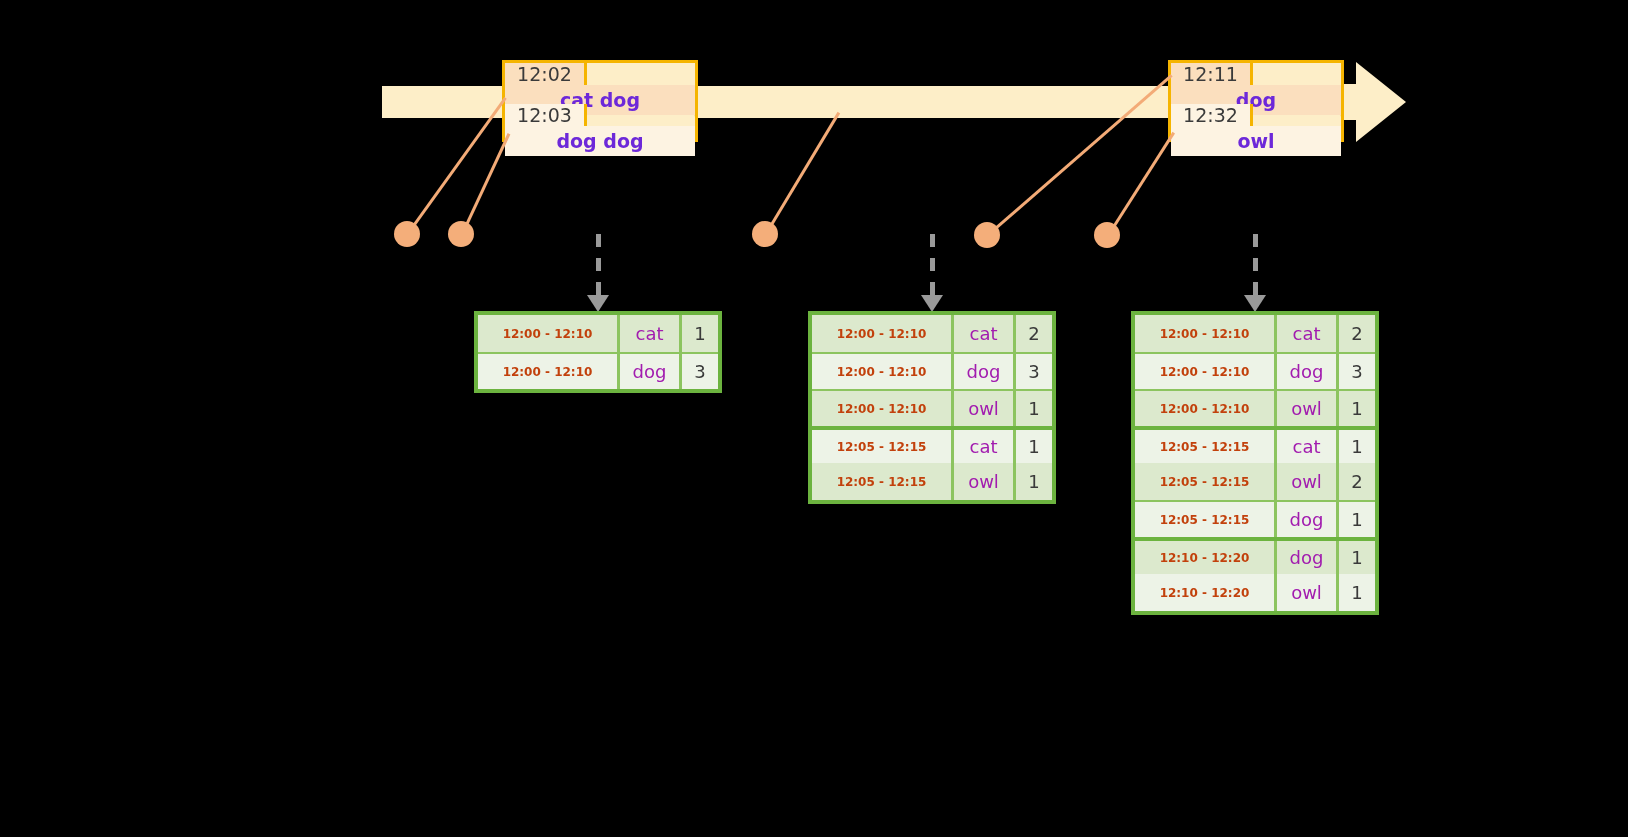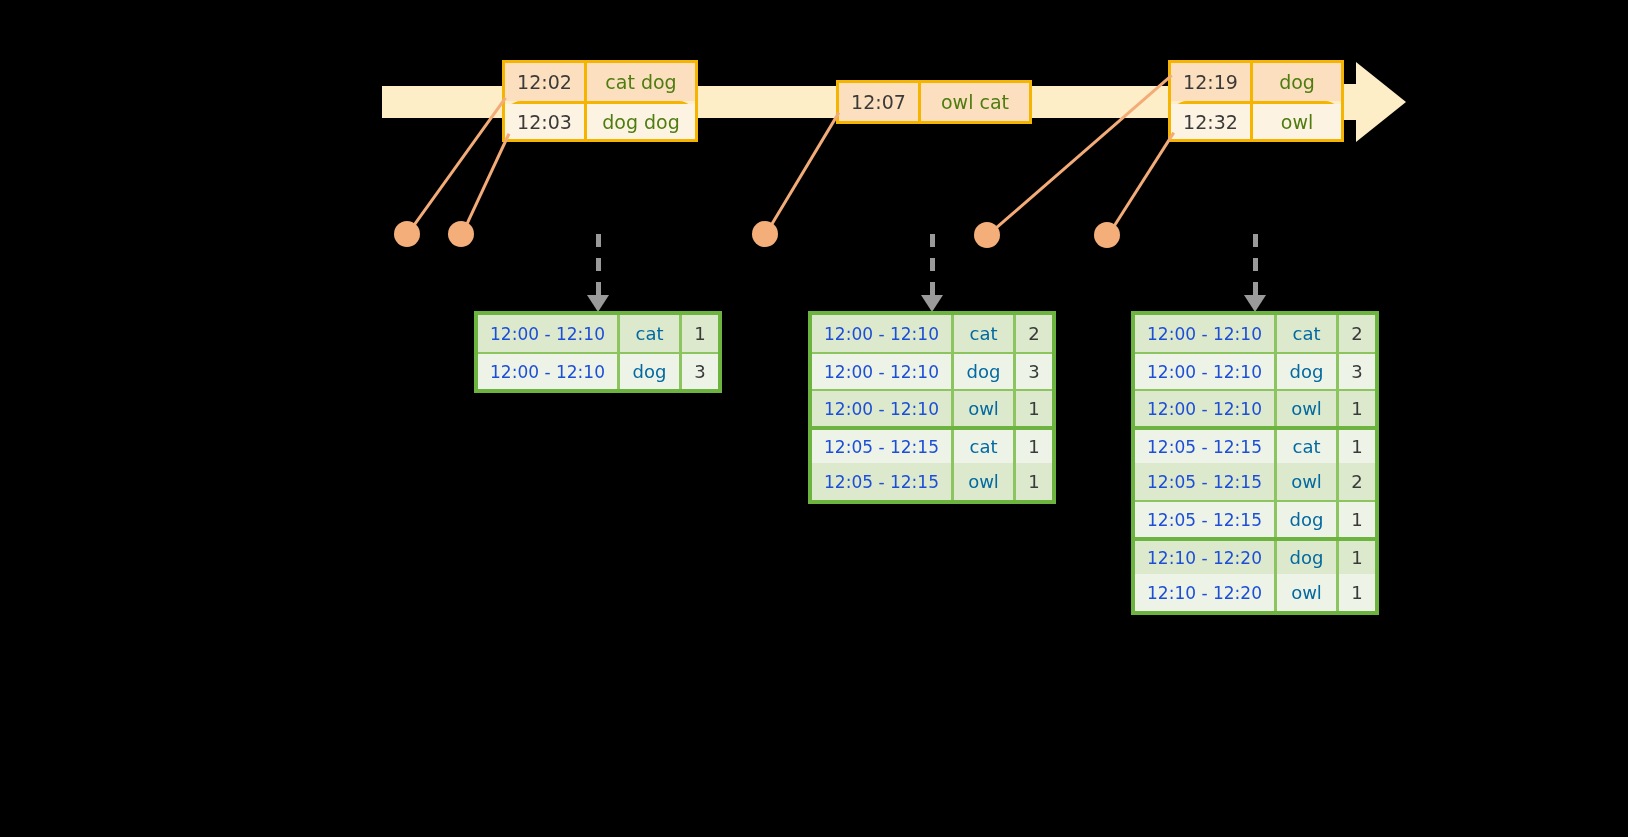--- a/index.html
+++ b/index.html
@@ -12,26 +12,26 @@
   .timeline-bar{position:absolute;left:382px;top:86px;width:1000px;height:32px;
                 background:#fdeec8;}
   .timeline-arrowhead{position:absolute;left:1356px;top:62px;width:0;height:0;
       border-top:40px solid transparent;border-bottom:40px solid transparent;
       border-left:50px solid #fdeec8;}
   .timeline-arrowstem{position:absolute;left:1340px;top:84px;width:30px;height:36px;background:#fdeec8;}
 
   
   .evt-group{position:absolute;border:3px solid #f5b400;box-sizing:border-box;
              background:#fdeec8;}
-  .evt-row{display:flex;height:38px;box-sizing:border-box;}
+  .evt-row{display:flex;height:38px;box-sizing:border-box;flex-direction:column;}
   .evt-row + .evt-row{border-top:3px solid #f5b400;border-radius:16px;}
   .evt-row .t{width:82px;display:flex;align-items:center;justify-content:center;
               font-size:19px;color:#3a3a3a;border-right:3px solid #f5b400;box-sizing:border-box;}
   .evt-row .v{flex:1;display:flex;align-items:center;justify-content:center;
-              font-size:19px;color:#4d7c0f;box-sizing:border-box;padding:4px 12px;}
+              font-size:19px;color:#6d28d9;box-sizing:border-box;padding:4px 12px;font-weight:bold;}
   .evt-row.shade .t,.evt-row.shade .v{background:#fbdfbe;}
   .evt-row.light .t,.evt-row.light .v{background:#fdf3e2;}
 
   #evt-a{left:502px;top:60px;width:196px;}
   #evt-b{left:836px;top:80px;width:196px;}
   #evt-c{left:1168px;top:60px;width:176px;}
 
   
   .conn-line{position:absolute;background:#f3ab77;transform-origin:0 0;height:3px;}
   .conn-dot{position:absolute;width:26px;height:26px;border-radius:50%;
@@ -43,24 +43,24 @@
      background:repeating-linear-gradient(to bottom,#9a9a9a 0 13px,transparent 13px 24px);}
   .dash-arrow .head{position:absolute;left:-9px;bottom:-16px;width:0;height:0;
      border-left:11px solid transparent;border-right:11px solid transparent;
      border-top:17px solid #9a9a9a;}
 
   
   .rtable{position:absolute;border:4px solid #6cb33f;box-sizing:border-box;background:#fff;}
   .rrow{display:flex;height:37px;box-sizing:border-box;}
   .rrow.sep{border-top:4px solid #6cb33f;}
   .rrow.thin + .rrow.thin{border-top:2px solid #8cc45f;}
-  .rrow .c-win{display:flex;align-items:center;justify-content:center;font-size:17px;
-               color:#1d4ed8;border-right:3px solid #8cc45f;box-sizing:border-box;}
+  .rrow .c-win{display:flex;align-items:center;justify-content:center;font-size:12px;
+               color:#c2410c;border-right:3px solid #8cc45f;box-sizing:border-box;font-weight:bold;}
   .rrow .c-key{display:flex;align-items:center;justify-content:center;font-size:18px;
-               color:#0369a1;border-right:3px solid #8cc45f;box-sizing:border-box;}
+               color:#a21caf;border-right:3px solid #8cc45f;box-sizing:border-box;}
   .rrow .c-cnt{display:flex;align-items:center;justify-content:center;font-size:18px;
                color:#3a3a3a;box-sizing:border-box;}
   .rrow.even .c-win,.rrow.even .c-key,.rrow.even .c-cnt{background:#dce9cd;}
   .rrow.odd  .c-win,.rrow.odd  .c-key,.rrow.odd  .c-cnt{background:#edf3e7;}
 
   #tbl-1{left:474px;top:311px;width:248px;}
   #tbl-1 .c-win{width:142px;} #tbl-1 .c-key{width:62px;} #tbl-1 .c-cnt{width:36px;}
   #tbl-2{left:808px;top:311px;width:248px;}
   #tbl-2 .c-win{width:142px;} #tbl-2 .c-key{width:62px;} #tbl-2 .c-cnt{width:36px;}
   #tbl-3{left:1131px;top:311px;width:248px;}
@@ -79,30 +79,24 @@
     <div class="evt-row shade">
       <div class="t">12:02</div>
       <div class="v">cat dog</div>
     </div>
     <div class="evt-row light">
       <div class="t">12:03</div>
       <div class="v">dog dog</div>
     </div>
   </div>
 
-  <div class="evt-group" id="evt-b">
-    <div class="evt-row shade">
-      <div class="t">12:07</div>
-      <div class="v">owl cat</div>
-    </div>
-  </div>
 
   <div class="evt-group" id="evt-c">
     <div class="evt-row shade">
-      <div class="t">12:19</div>
+      <div class="t">12:11</div>
       <div class="v">dog</div>
     </div>
     <div class="evt-row light">
       <div class="t">12:32</div>
       <div class="v">owl</div>
     </div>
   </div>
 
   <div class="conn-line" style="left:408px;top:231px;width:165px;transform:rotate(-54.3deg);"></div>
   <div class="conn-dot" style="left:394px;top:221px;"></div>

